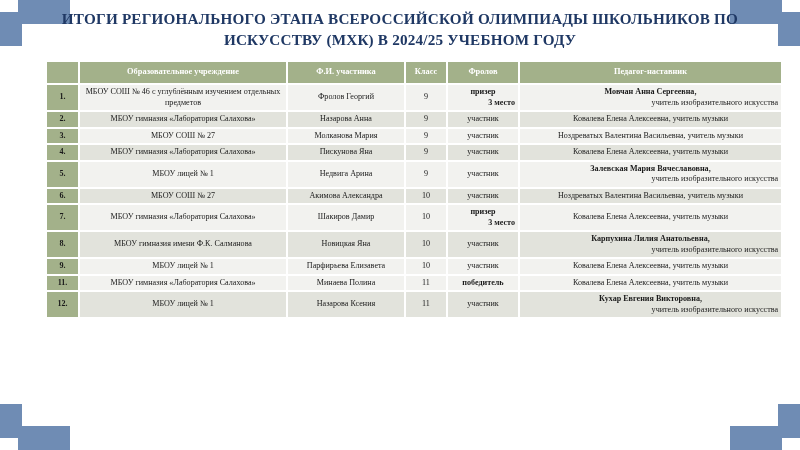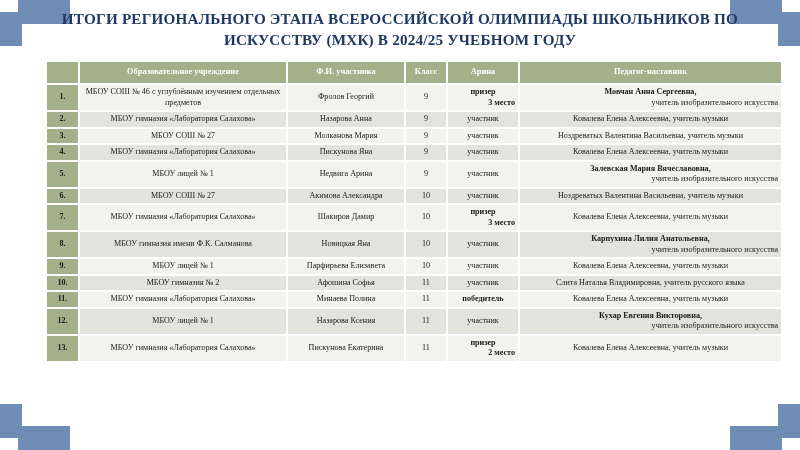--- a/index.html
+++ b/index.html
@@ -160,21 +160,21 @@
       <col class="c-class">
       <col class="c-stat">
       <col class="c-teach">
     </colgroup>
     <thead>
       <tr>
         <th class="hdr-blank"></th>
         <th>Образовательное учреждение</th>
         <th>Ф.И. участника</th>
         <th>Класс</th>
-        <th>Арина</th>
+        <th>Фролов</th>
         <th>Педагог-наставник</th>
       </tr>
     </thead>
     <tbody id="results-body">
         <tr class="r-light">
           <td class="num">1.</td>
           <td>МБОУ СОШ № 46 с углублённым изучением отдельных предметов</td>
           <td>Фролов Георгий</td>
           <td>9</td>
           <td class="status-bold status-two">призер<span class="line2">3 место</span></td>
@@ -237,47 +237,31 @@
           <td><span class="teacher-bold">Карпухина Лилия Анатольевна,</span><span class="line2">учитель изобразительного искусства</span></td>
         </tr>
         <tr class="r-light">
           <td class="num">9.</td>
           <td>МБОУ лицей № 1</td>
           <td>Парфирьева Елизавета</td>
           <td>10</td>
           <td class="status-two">участник</td>
           <td>Ковалева Елена Алексеевна, учитель музыки</td>
         </tr>
-        <tr class="r-dark">
-          <td class="num">10.</td>
-          <td>МБОУ гимназия № 2</td>
-          <td>Афошина Софья</td>
-          <td>11</td>
-          <td class="status-two">участник</td>
-          <td>Слита Наталья Владимировна, учитель русского языка</td>
-        </tr>
         <tr class="r-light">
           <td class="num">11.</td>
           <td>МБОУ гимназия «Лаборатория Салахова»</td>
           <td>Минаева Полина</td>
           <td>11</td>
           <td class="status-bold status-two">победитель</td>
           <td>Ковалева Елена Алексеевна, учитель музыки</td>
         </tr>
         <tr class="r-dark">
           <td class="num">12.</td>
           <td>МБОУ лицей № 1</td>
           <td>Назарова Ксения</td>
           <td>11</td>
           <td class="status-two">участник</td>
           <td><span class="teacher-bold">Кухар Евгения Викторовна,</span><span class="line2">учитель изобразительного искусства</span></td>
         </tr>
-        <tr class="r-light">
-          <td class="num">13.</td>
-          <td>МБОУ гимназия «Лаборатория Салахова»</td>
-          <td>Пискунова Екатерина</td>
-          <td>11</td>
-          <td class="status-bold status-two">призер<span class="line2">2 место</span></td>
-          <td>Ковалева Елена Алексеевна, учитель музыки</td>
-        </tr>
       </tbody>
   </table>
 </div>
 
 </body></html>

